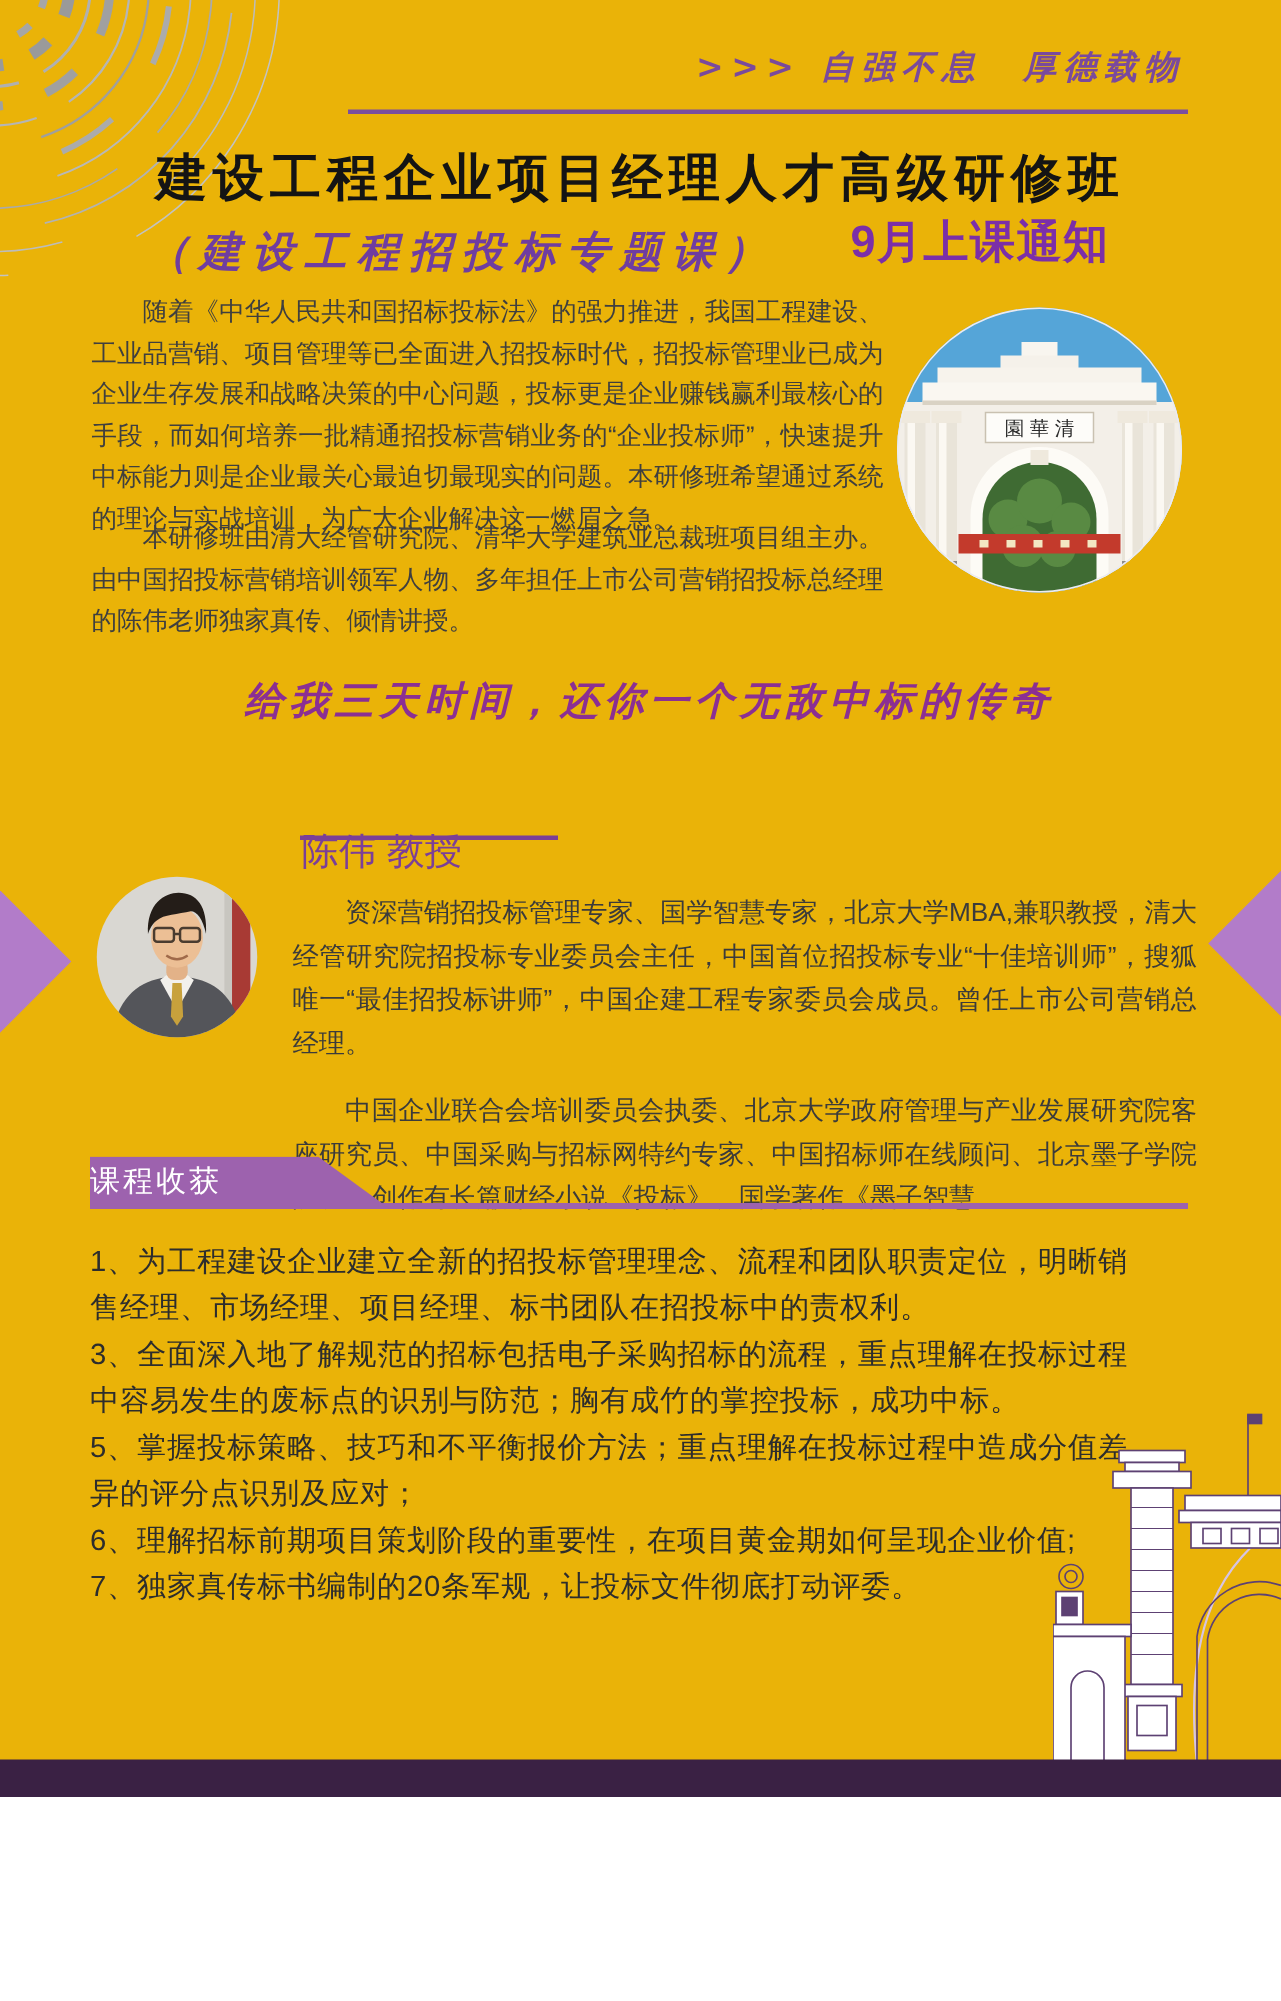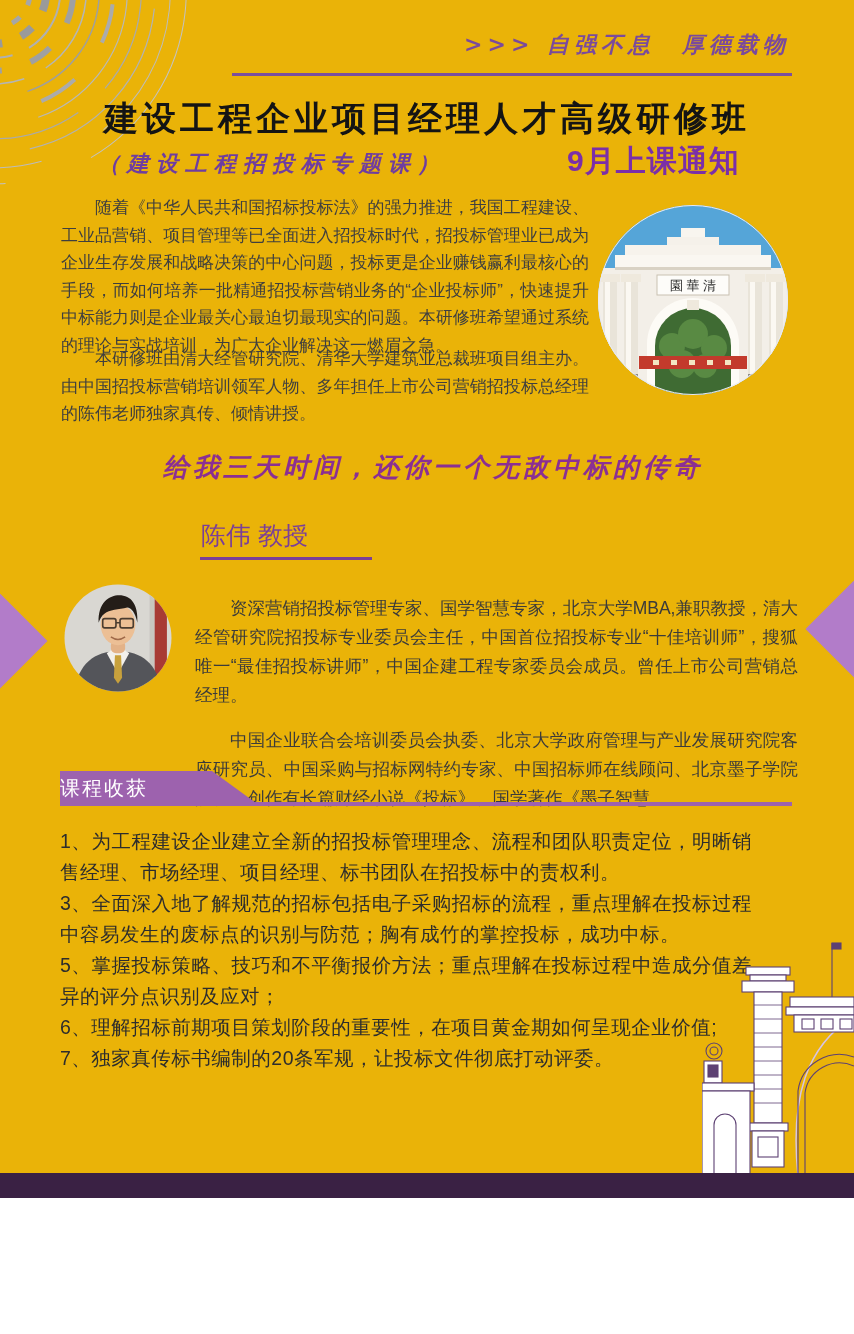--- a/index.html
+++ b/index.html
@@ -21,41 +21,41 @@
   .motto-line { position:absolute; left:232px; right:62px; top:73px; height:3px; background:#7b4f9e; }
   .title {
     position:absolute; left:40px; right:40px; top:96px; text-align:center;
     font-family:"DejaVu Serif","Liberation Serif",serif;
     font-weight:bold; font-size:34px; letter-spacing:4px; color:#141414; white-space:nowrap;
   }
   .subtitle {
     position:absolute; left:98px; top:149px;
     font-family:"DejaVu Serif","Liberation Serif",serif;
     font-style:italic; font-weight:bold;
-    font-size:22px; letter-spacing:7px; color:#6f3da0; white-space:nowrap;
+    font-size:28px; letter-spacing:7px; color:#6f3da0; white-space:nowrap;
   }
   .notice {
     position:absolute; left:567px; top:141px;
     font-size:30px; font-weight:bold; letter-spacing:1px; color:#7b2fa8; white-space:nowrap;text-align:center;
   }
   
   .intro { position:absolute; left:61px; width:528px; font-size:17px; line-height:27.5px;
     color:#3f3f3f; text-align:justify; text-indent:2em; }
   .intro.p1 { top:194px; }
   .intro.p2 { top:haut; top:345px; }
   .gate-photo { position:absolute; left:597px; top:204px; width:192px; height:192px; }
   
   .slogan {
     position:absolute; left:72px; right:60px; top:450px; text-align:center;
     font-family:"DejaVu Serif","Liberation Serif",serif;
     font-style:italic; font-weight:bold;
     font-size:26px; letter-spacing:4px; color:#8b2f93; white-space:nowrap;
   }
   
-  .prof-name { position:absolute; left:201px; top:519px; font-size:25px; color:#7b3f98;text-align:right; }
+  .prof-name { position:absolute; left:201px; top:551px; font-size:25px; color:#7b3f98;text-align:right; }
   .prof-underline { position:absolute; left:200px; top:557px; width:172px; height:3px; background:#7b3f98; }
   .prof-photo { position:absolute; left:64px; top:584px; width:108px; height:108px; }
   .diamond { position:absolute; width:70px; height:70px; background:#b27cc9; transform:rotate(45deg); }
   .diamond.left  { left:-37px; top:606px; }
   .diamond.right { right:-36px; top:594px; }
   .bio-col { position:absolute; left:195px; top:578px; width:603px; }
   .bio { font-size:17.5px; line-height:29px; color:#3b3b3b; text-align:justify; text-indent:2em;margin-top:16px; }
   
   .banner-line { position:absolute; left:60px; top:802px; width:732px; height:4px; background:#9d62ae; }
   .banner-shape {

